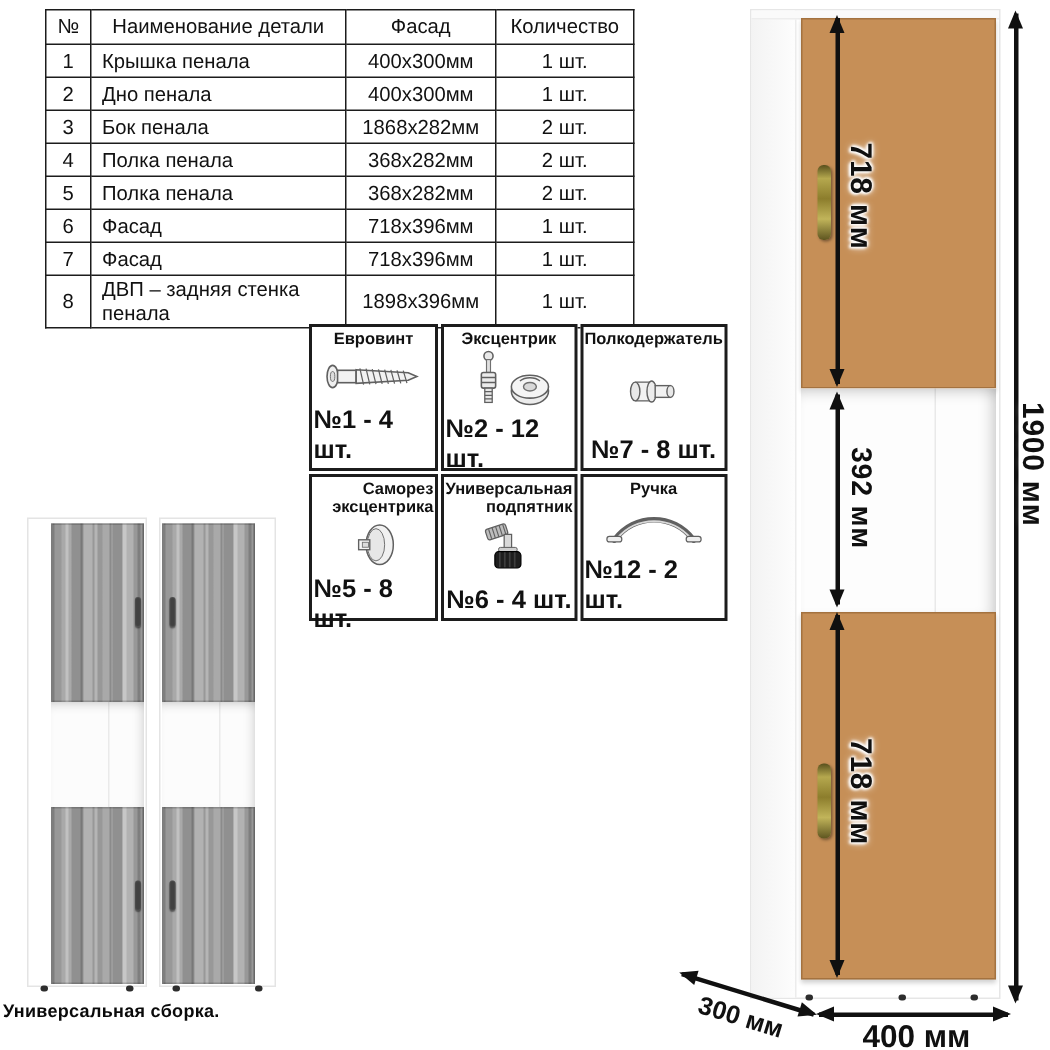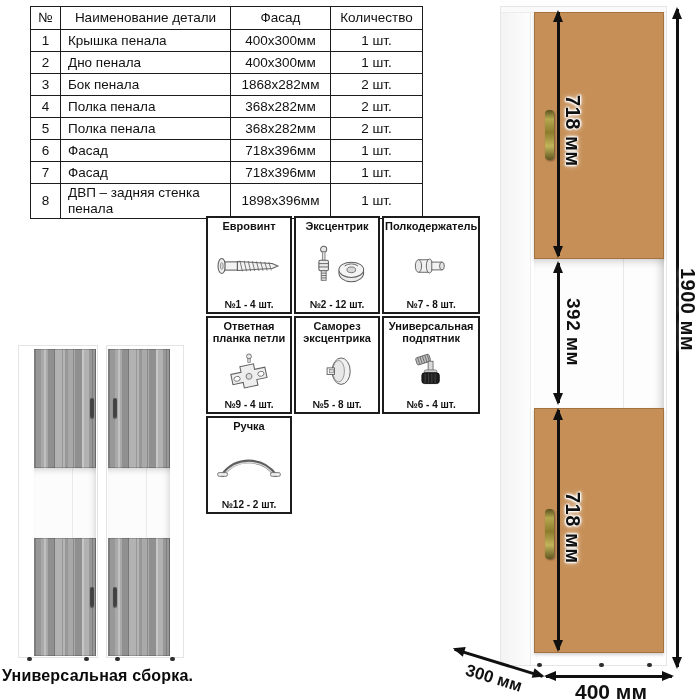--- a/index.html
+++ b/index.html
@@ -13,22 +13,22 @@
   #parts-table th{height:20px;text-align:center;}
   #parts-table td{height:19px;text-align:center;}
   #parts-table td.name{text-align:left;padding-left:7px;}
   .col-num{width:30px}.col-name{width:170px}.col-size{width:100px}.col-qty{width:92px}
 
   
   #hw-grid{position:absolute;left:206px;top:216px;width:272px;display:grid;
       grid-template-columns:repeat(3,1fr);gap:2px;}
   .hw-cell{border:2px solid #1c1c1c;background:#fff;height:90px;display:flex;flex-direction:column;
       align-items:center;justify-content:space-between;padding:2px 1px;}
-  .hw-title{font-size:11px;font-weight:bold;text-align:center;line-height:1.12;white-space:pre-line;}
-  .hw-qty{font-size:10px;font-weight:bold;text-align:center;}
+  .hw-title{font-size:11px;font-weight:bold;text-align:right;line-height:1.12;white-space:pre-line;}
+  .hw-qty{font-size:17px;font-weight:bold;text-align:left;}
   .hw-cell svg{flex:0 0 auto;}
 
   
   .oak{background-color:#c68f57;background-image:
       repeating-linear-gradient(90deg,rgba(101,62,24,.28) 0 1.6px,rgba(0,0,0,0) 1.6px 12px,rgba(240,205,155,.4) 12px 14px,rgba(0,0,0,0) 14px 27px),
       repeating-linear-gradient(90deg,#c austere 0),
       repeating-linear-gradient(90deg,#b9814b 0 7px,#cd9a62 7px 15px,#c18850 15px 23px,#d7a76f 23px 31px,#bd8750 31px 40px);
       border:1px solid rgba(100,60,20,.35);box-sizing:border-box;}
   .graywood{background-color:#a0a0a0;background-image:
       repeating-linear-gradient(90deg,rgba(50,50,50,.25) 0 1.4px,rgba(0,0,0,0) 1.4px 9px,rgba(255,255,255,.28) 9px 11px,rgba(0,0,0,0) 11px 19px),
@@ -73,21 +73,21 @@
       letter-spacing:.5px;color:#101010;white-space:nowrap;
       text-shadow:0 0 2px #fff,0 0 3px #fff,1px 1px 2px #fff,-1px -1px 2px #fff,0 0 6px #fff;}
   .dimh{position:absolute;font-weight:bold;color:#101010;white-space:nowrap;
       text-shadow:0 0 2px #fff,0 0 3px #fff;}
   #dim-width-label{left:575px;top:680px;font-size:21px;}
   #depth-group{position:absolute;left:455px;top:648px;width:92px;transform:rotate(17deg);transform-origin:left center;}
   #depth-group .harrow{left:0;top:0;width:92px;}
   #depth-label{position:absolute;left:0;top:8px;width:92px;text-align:center;font-size:17px;font-weight:bold;}
 
   
-  #caption{position:absolute;left:2px;top:667px;font-size:16px;font-weight:bold;letter-spacing:.2px;color:#0a0a0a;}
+  #caption{position:absolute;left:2px;top:667px;font-size:12px;font-weight:bold;letter-spacing:.2px;color:#0a0a0a;}
 
   svg .ln{stroke:#606060;fill:none;}
 </style>
 </head>
 <body>
 
 <div id="canvas">
 
   <table id="parts-table">
     <colgroup>
@@ -192,34 +192,20 @@
         <path d="M26 15 h14 v16 h-14" fill="#f2f2f2" stroke="#606060" stroke-width="1.2"></path>
         <ellipse cx="26" cy="23" rx="4" ry="8" fill="#e8e8e8" stroke="#606060" stroke-width="1.2"></ellipse>
         <ellipse cx="40" cy="23" rx="4" ry="9" fill="#ececec" stroke="#606060" stroke-width="1.2"></ellipse>
         <rect x="43" y="18" width="13" height="10" fill="#f2f2f2" stroke="#606060" stroke-width="1.2"></rect>
         <ellipse cx="56" cy="23" rx="3" ry="5" fill="#e8e8e8" stroke="#606060" stroke-width="1.2"></ellipse>
       </svg>
       <div class="hw-qty">№7 - 8 шт.</div>
     </div>
 
 
-    <div class="hw-cell">
-      <div class="hw-title">Ответная планка петли</div>
-      <svg width="80" height="40" viewBox="0 0 84 46">
-        <rect x="40.6" y="3" width="2.8" height="9" fill="#ddd" stroke="#707070" stroke-width=".8"></rect>
-        <circle cx="42" cy="5" r="2.8" fill="#e6e6e6" stroke="#606060" stroke-width=".9"></circle>
-        <g transform="rotate(-12 42 28)">
-          <path d="M34 15 h16 v6.5 h12 v12 h-12 v6.5 h-16 v-6.5 H22 v-12 h12 z" fill="#eeeeee" stroke="#606060" stroke-width="1.2"></path>
-          <ellipse cx="28" cy="28" rx="3.6" ry="2.8" fill="#fff" stroke="#707070" stroke-width="1"></ellipse>
-          <ellipse cx="56" cy="28" rx="3.6" ry="2.8" fill="#fff" stroke="#707070" stroke-width="1"></ellipse>
-          <circle cx="42" cy="28" r="3.4" fill="#dddddd" stroke="#707070" stroke-width="1"></circle>
-        </g>
-      </svg>
-      <div class="hw-qty">№9 - 4 шт.</div>
-    </div>
 
 
     <div class="hw-cell">
       <div class="hw-title">Саморез эксцентрика</div>
       <svg width="80" height="38" viewBox="0 0 84 46">
         <ellipse cx="47" cy="22" rx="11" ry="16" fill="#f1f1f1" stroke="#606060" stroke-width="1.2"></ellipse>
         <ellipse cx="44" cy="22" rx="7" ry="13" fill="#e7e7e7" stroke="#707070" stroke-width=".8"></ellipse>
         <rect x="30" y="18" width="9" height="8" fill="#f4f4f4" stroke="#606060" stroke-width="1.1"></rect>
         <rect x="33" y="20" width="5" height="4" fill="#dcdcdc" stroke="#707070" stroke-width=".7"></rect>
       </svg>

